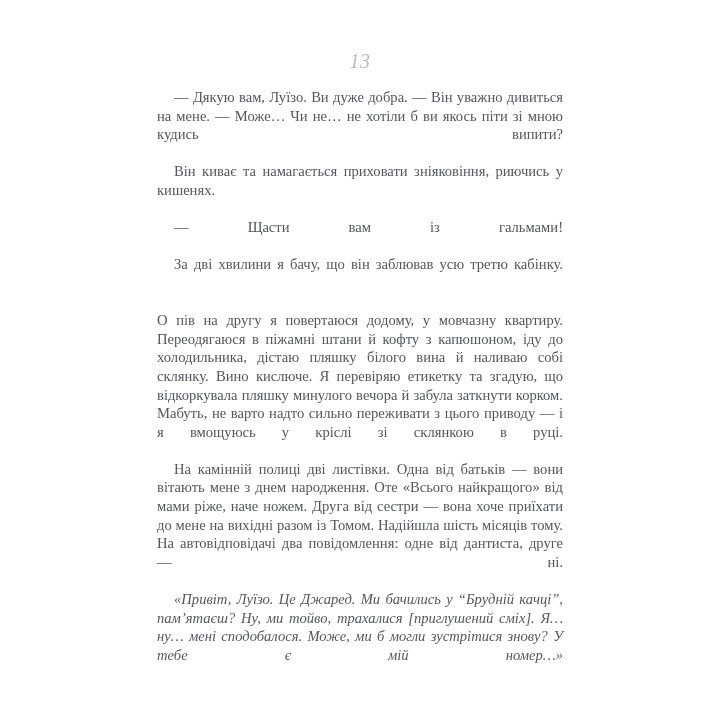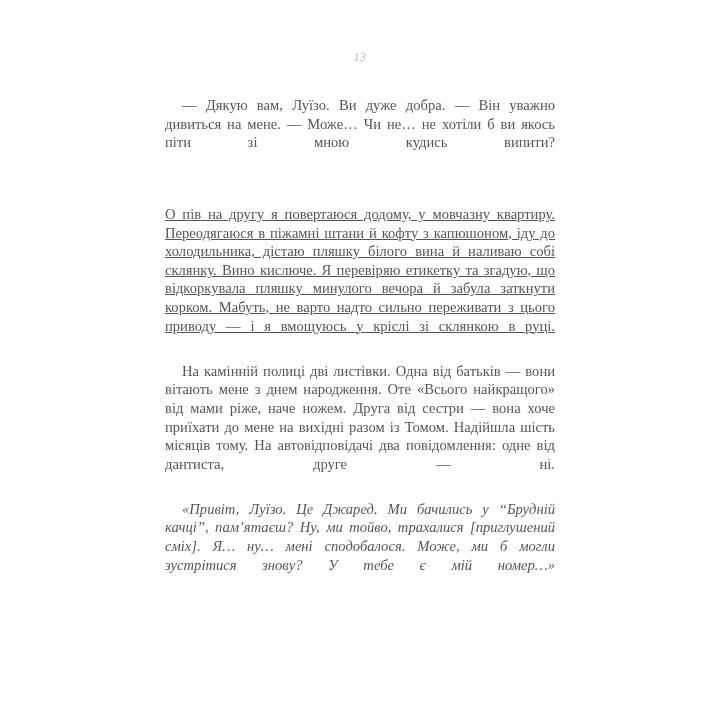--- a/index.html
+++ b/index.html
@@ -22,51 +22,50 @@
   }
 
   
   #folio {
     position: absolute;
     top: 50px;
     left: 0;
     width: 720px;
     text-align: center;
     font-style: italic;
-    font-size: 12px;
+    font-size: 20px;
     color: #b9bcc2;
     letter-spacing: 0.5px;
   }
 
   
   #textblock {
     position: absolute;
     left: 157px;
     top: 88px;
     width: 406px;
     color: #55565c;
     font-size: 14.6px;
     line-height: 18.6px;
     text-align: justify;
     text-justify: inter-word;
     -webkit-hyphens: manual;
     hyphens: manual;
   }
 
   p.para {
-    margin: 8px;
+    margin: 0;
     text-indent: 17px;
     text-align: justify;
   }
   p.para:last-child {
     text-align: justify;
   }
   p.noindent {
     text-indent: 0;
-    text-decoration: underline;
   }
   p.italic {
     font-style: italic;
   }
 
   
   p.para::after {
     content: "";
     display: inline-block;
     width: 100%;
@@ -81,23 +80,26 @@
 
 <div id="page">
 
   <div id="folio">13</div>
 
   <div id="textblock">
 
     <p class="para">— Дякую вам, Луїзо. Ви дуже добра. — Він уважно дивиться на мене. — Може… Чи не… не хотіли б ви якось піти зі мною кудись випити?</p>
 
 
+    <p class="para">Він киває та намагається приховати зніяковіння, риючись у кишенях.</p>
 
 
+    <p class="para">— Щасти вам із гальмами!</p>
 
+    <p class="para">За дві хвилини я бачу, що він заблював усю третю кабінку.</p>
 
     <div class="section-gap"></div>
 
     <p class="para noindent">О пів на другу я повертаюся додому, у мовчазну квартиру. Переодягаюся в піжамні штани й кофту з капюшоном, іду до холодильника, дістаю пляшку білого вина й наливаю собі склянку. Вино кислюче. Я перевіряю етикетку та згадую, що відкоркувала пляшку минулого вечора й забула заткнути корком. Мабуть, не варто надто сильно переживати з цього приводу — і я вмощуюсь у кріслі зі склянкою в руці.</p>
 
     <p class="para">На камінній полиці дві листівки. Одна від батьків — вони вітають мене з днем народження. Оте «Всього найкращого» від мами ріже, наче ножем. Друга від сестри — вона хоче приїхати до мене на вихідні разом із Томом. Надійшла шість місяців тому. На автовідповідачі два повідомлення: одне від дантиста, друге — ні.</p>
 
     <p class="para italic">«Привіт, Луїзо. Це Джаред. Ми бачились у “Брудній качці”, пам’ятаєш? Ну, ми тойво, трахалися [приглушений сміх]. Я… ну… мені сподобалося. Може, ми б могли зустрітися знову? У тебе є мій номер…»</p>
 
   </div>

